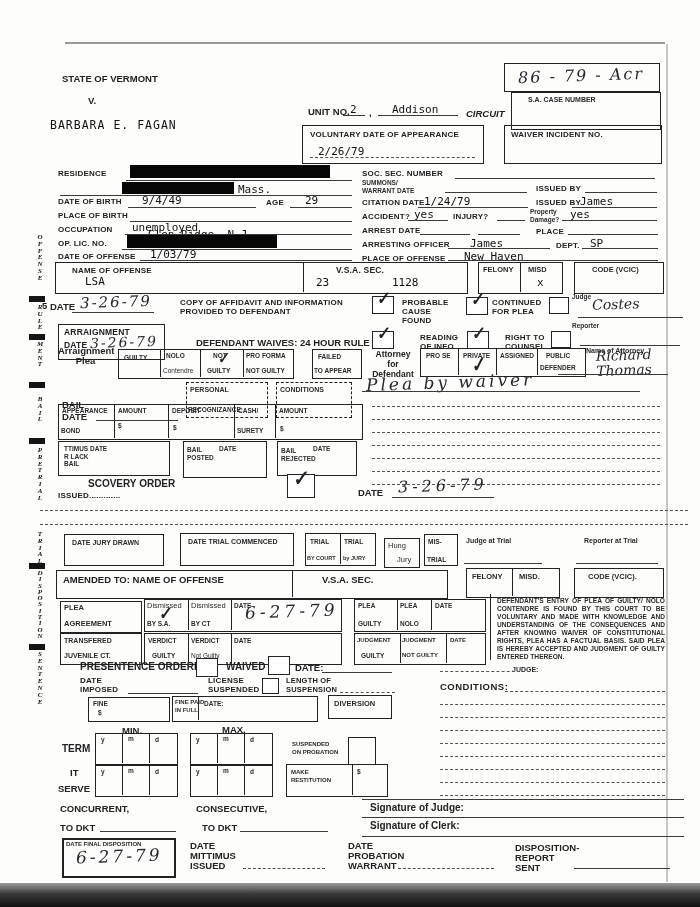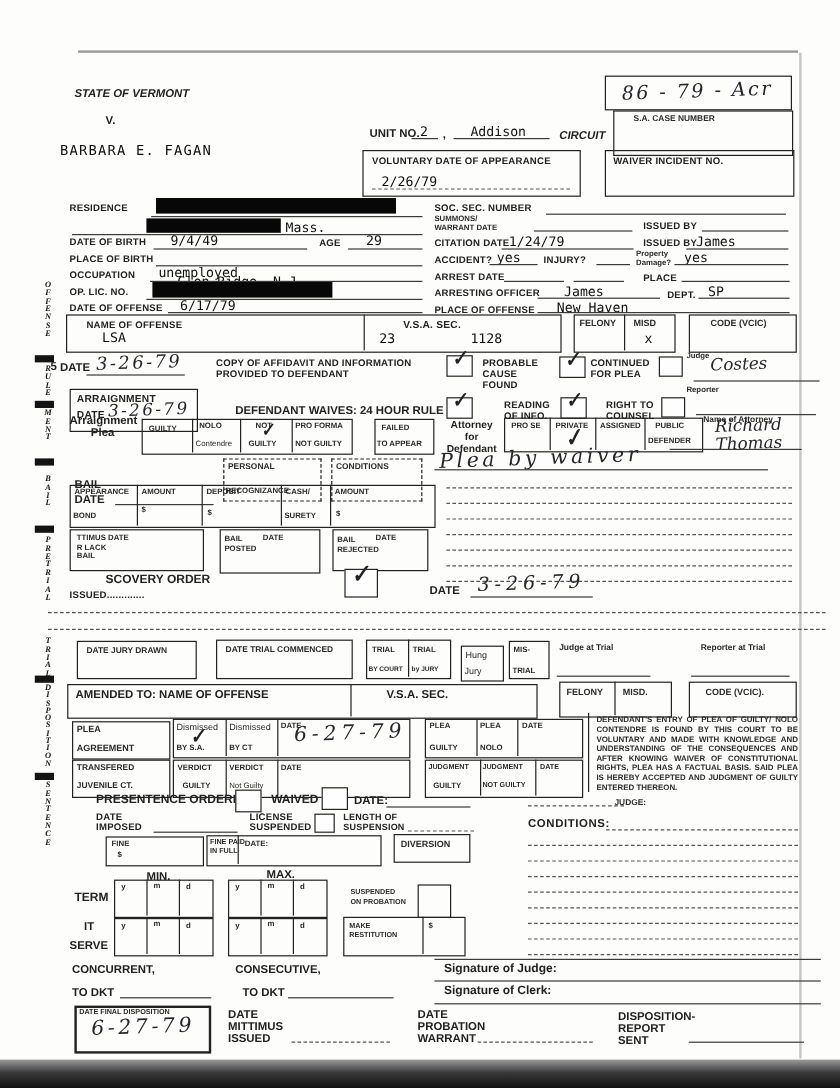--- a/index.html
+++ b/index.html
@@ -30,21 +30,21 @@
 </style>
 </head>
 <body>
 
 <div id="doc">
 
   <div class="ln gray" style="left:65px;top:42px;width:600px;"></div>
   <div class="edge" style="left:666px;top:44px;width:2px;height:838px;"></div>
   <div class="strip"></div>
 
-  <div class="m" style="left:62px;top:74px;font-style:italic;">STATE OF VERMONT</div>
+  <div class="m" style="left:62px;top:74px;">STATE OF VERMONT</div>
   <div class="m" style="left:88px;top:96px;">V.</div>
   <div class="tw" style="left:50px;top:118px;font-size:11.5px;letter-spacing:1px;">BARBARA E. FAGAN</div>
   <div class="bx" style="left:504px;top:63px;width:154px;height:27px;"></div>
   <div class="hw" style="left:518px;top:66px;font-size:16px;letter-spacing:2px;">86 - 79 - Acr</div>
   <div class="bx" style="left:511px;top:92px;width:148px;height:36px;"></div>
   <div class="s" style="left:528px;top:96px;font-size:7px;">S.A. CASE NUMBER</div>
   <div class="m" style="left:308px;top:107px;">UNIT NO.</div>
   <div class="tw" style="left:350px;top:103px;">2</div>
   <div class="ln" style="left:343px;top:115px;width:22px;"></div>
   <div class="m" style="left:369px;top:108px;">,</div>
@@ -73,21 +73,21 @@
   <div class="l" style="left:58px;top:211px;">PLACE OF BIRTH</div>
   <div class="tw" style="left:148px;top:208px;margin-top:20px;">Glen Ridge, N.J.</div>
   <div class="ln" style="left:130px;top:221px;width:222px;"></div>
   <div class="l" style="left:58px;top:225px;">OCCUPATION</div>
   <div class="tw" style="left:132px;top:221px;">unemployed</div>
   <div class="ln" style="left:125px;top:234px;width:227px;"></div>
   <div class="l" style="left:58px;top:239px;">OP. LIC. NO.</div>
   <div class="bar" style="left:127px;top:235px;width:150px;height:13px;"></div>
   <div class="ln" style="left:122px;top:249px;width:230px;"></div>
   <div class="l" style="left:58px;top:252px;">DATE OF OFFENSE</div>
-  <div class="tw" style="left:150px;top:248px;">6/17/79</div>
+  <div class="tw" style="left:150px;top:248px;">1/03/79</div>
   <div class="ln" style="left:140px;top:260px;width:212px;"></div>
 
   <div class="l" style="left:362px;top:169px;">SOC. SEC. NUMBER</div>
   <div class="ln" style="left:455px;top:178px;width:200px;"></div>
   <div class="s pre" style="left:362px;top:179px;">SUMMONS/
 WARRANT DATE</div>
   <div class="ln" style="left:445px;top:192px;width:82px;"></div>
   <div class="l" style="left:536px;top:184px;">ISSUED BY</div>
   <div class="ln" style="left:585px;top:192px;width:72px;"></div>
   <div class="l" style="left:362px;top:198px;text-align:right;">CITATION DATE</div>
@@ -262,21 +262,21 @@
   <div class="bx" style="left:180px;top:533px;width:112px;height:31px;"></div>
   <div class="s" style="left:188px;top:538px;font-size:7px;">DATE TRIAL COMMENCED</div>
   <div class="bx" style="left:305px;top:533px;width:69px;height:31px;"></div>
   <div class="vln" style="left:340px;top:533px;height:31px;"></div>
   <div class="s" style="left:310px;top:538px;">TRIAL</div>
   <div class="s" style="left:307px;top:555px;font-size:5.5px;">BY COURT</div>
   <div class="s" style="left:344px;top:538px;">TRIAL</div>
   <div class="s" style="left:343px;top:555px;font-size:5.5px;">by JURY</div>
   <div class="bx" style="left:384px;top:538px;width:34px;height:28px;"></div>
   <div class="s" style="left:388px;top:542px;font-size:7.5px;font-weight:normal;">Hung</div>
-  <div class="s" style="left:387px;top:556px;font-size:7.5px;font-weight:normal;">Jury</div>
+  <div class="s" style="left:397px;top:556px;font-size:7.5px;font-weight:normal;">Jury</div>
   <div class="bx" style="left:424px;top:534px;width:32px;height:30px;"></div>
   <div class="s" style="left:428px;top:538px;">MIS-</div>
   <div class="s" style="left:427px;top:556px;">TRIAL</div>
   <div class="s" style="left:466px;top:537px;font-size:7px;">Judge at Trial</div>
   <div class="s" style="left:584px;top:537px;font-size:7px;">Reporter at Trial</div>
   <div class="ln" style="left:464px;top:563px;width:78px;"></div>
   <div class="ln" style="left:576px;top:563px;width:82px;"></div>
 
   <div class="bx" style="left:56px;top:570px;width:390px;height:27px;"></div>
   <div class="vln" style="left:292px;top:570px;height:27px;"></div>

